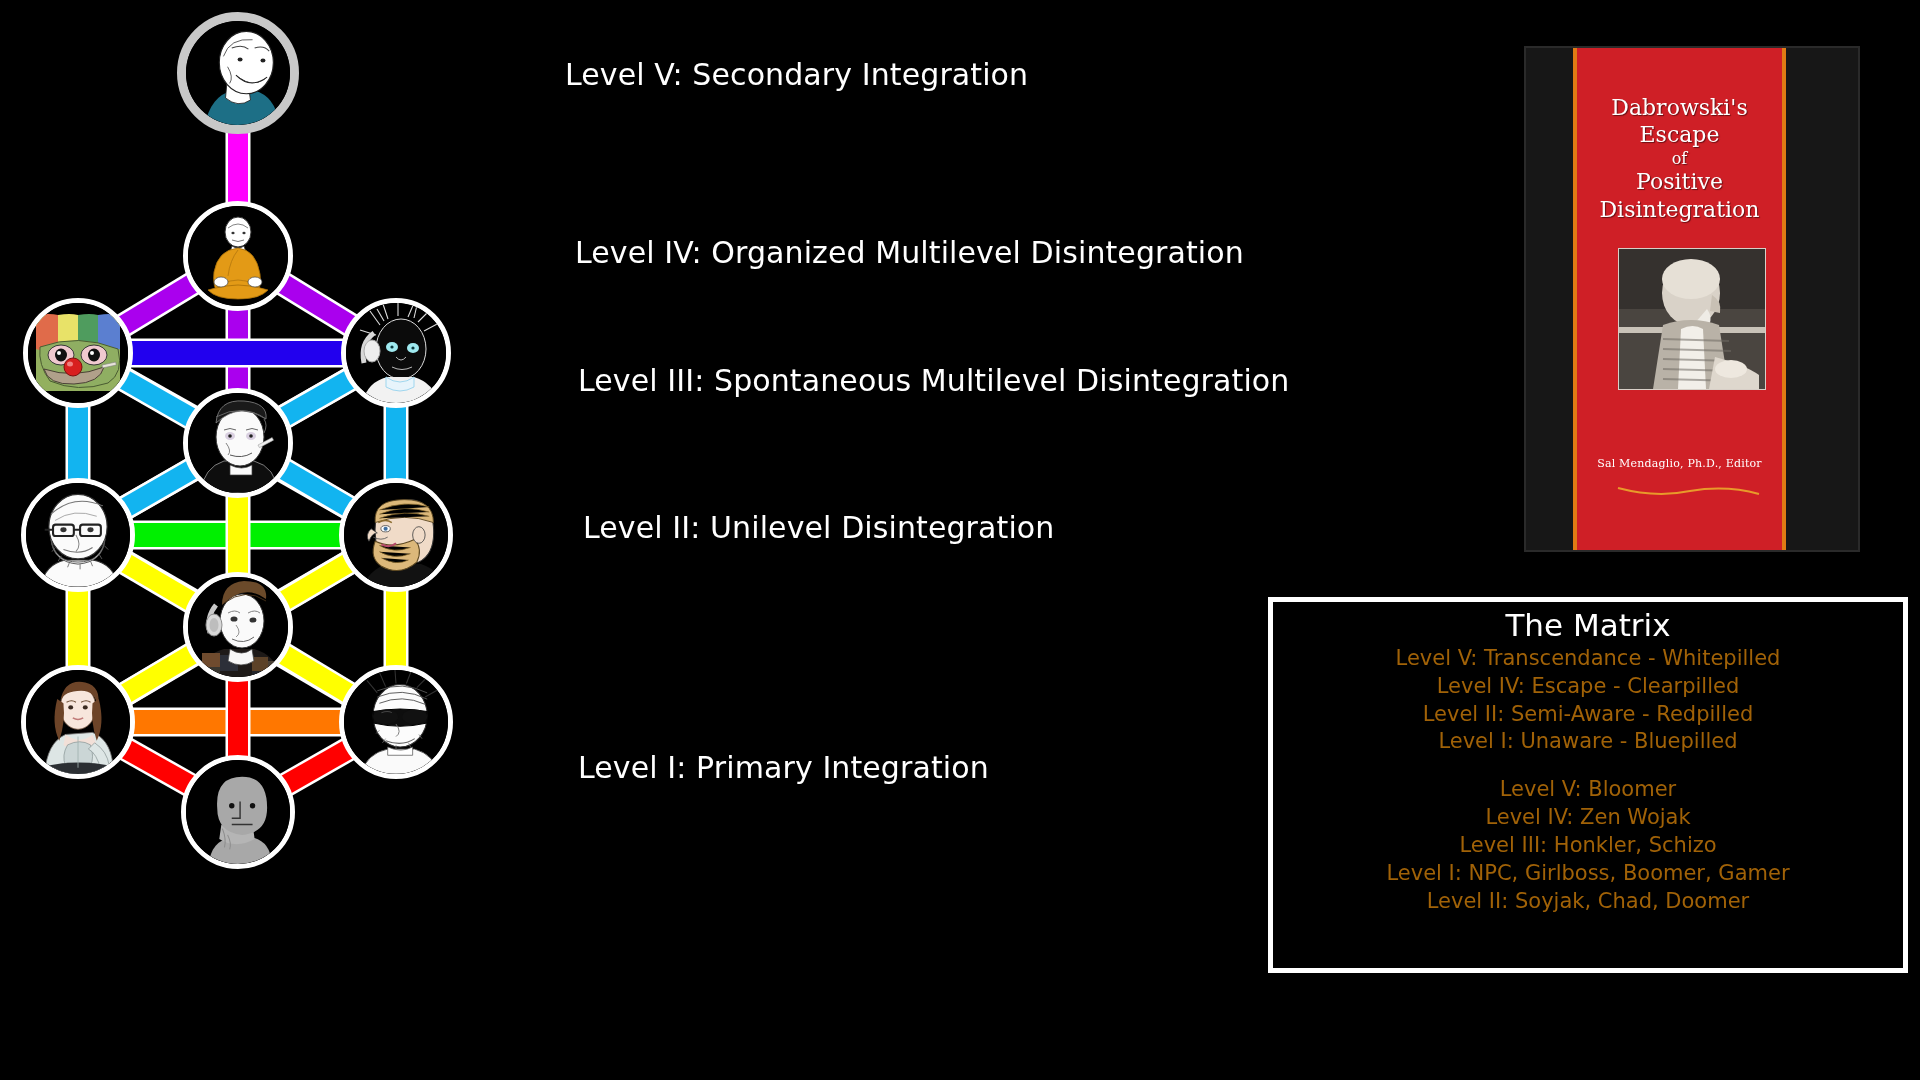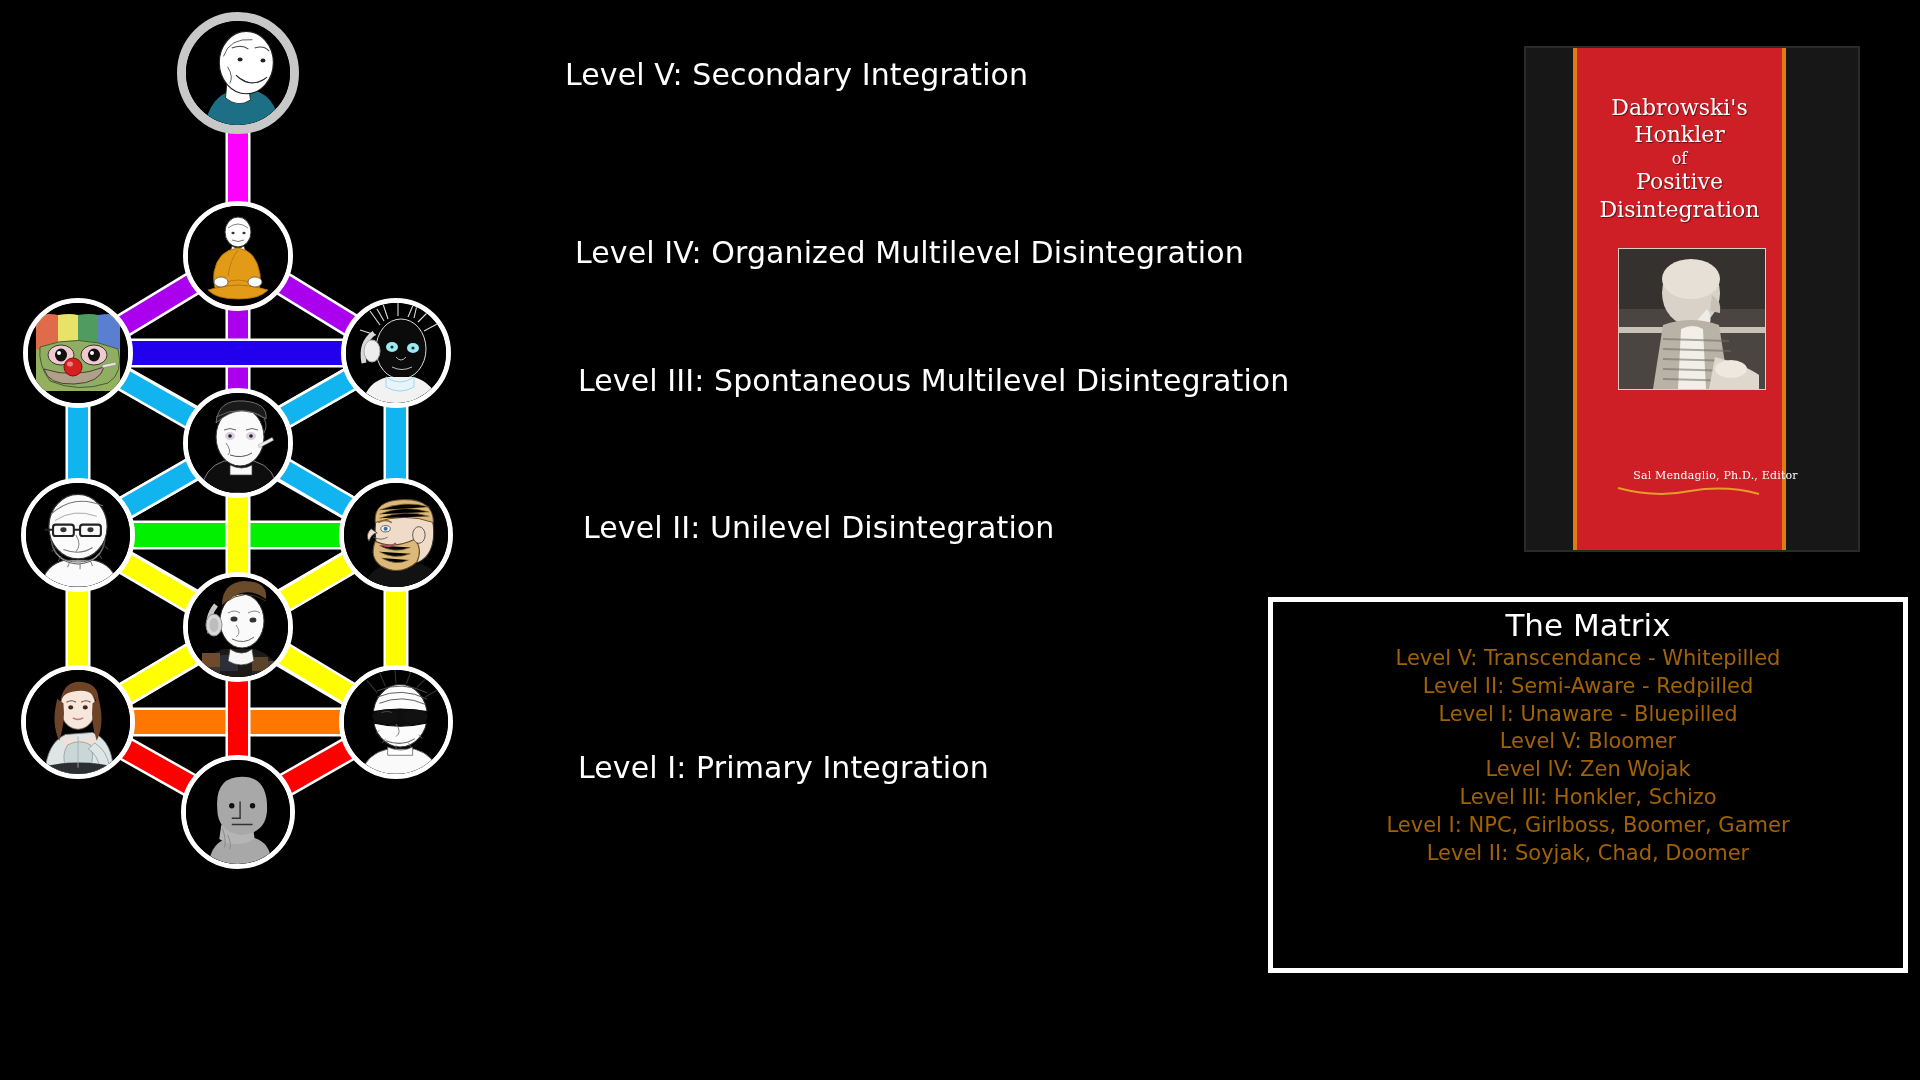--- a/index.html
+++ b/index.html
@@ -89,27 +89,26 @@
     width: 146px;
     height: 140px;
     background: #2d2a28;
     border: 1px solid #d8cfc7;
     overflow: hidden;
   }
   .book-editor {
     position: absolute;
     left: 51px;
     width: 205px;
-    top: 421px;
+    top: 409px;
     text-align: center;
     color: #ffffff;
     font-family: "DejaVu Serif", "Liberation Serif", serif;
     font-size: 11px;
     letter-spacing: .2px;
-    padding-left: 36px;
   }
   .book-swash {
     position: absolute;
     left: 90px;
     top: 436px;
     width: 145px;
     height: 14px;
   }
 
   
@@ -138,21 +137,21 @@
   }
   .panel-list li {
     font-size: 21px;
     color: #a16207;
     line-height: 1.33;
     white-space: nowrap;
   }
   #matrix-list { margin-top: 2px; text-align: center; }
   #matrix-list li { text-align: center; }
   #memes-heading { margin-top: 42px; }
-  #memes-list { text-align: center; }
+  #memes-list { margin-top: 20px; text-align: center; }
   #memes-list li { text-align: center; }
 </style>
 </head>
 <body>
 
 <div id="tree-diagram">
   <svg id="tree-svg" width="580" height="1080" viewBox="0 0 580 1080">
       <g>
         <line x1="238" y1="132" x2="238" y2="203" stroke="#ffffff" stroke-width="25"></line>
         <line x1="238" y1="132" x2="238" y2="203" stroke="#ff00ff" stroke-width="20"></line>
@@ -521,21 +520,21 @@
     <div class="level-label" style="left: 575px; top: 235px;">Level IV: Organized Multilevel Disintegration</div>
     <div class="level-label" style="left: 578px; top: 363px;">Level III: Spontaneous Multilevel Disintegration</div>
     <div class="level-label" style="left: 583px; top: 510px;">Level II: Unilevel Disintegration</div>
     <div class="level-label" style="left: 578px; top: 750px;">Level I: Primary Integration</div>
   </div>
 
 <div id="book-cover">
   <div class="book-inner"></div>
   <div class="book-title">
     <div>Dabrowski's</div>
-    <div>Honkler</div>
+    <div>Escape</div>
     <div class="small">of</div>
     <div>Positive</div>
     <div>Disintegration</div>
   </div>
   <div class="book-photo">
     <svg viewBox="0 0 146 140" width="146" height="140">
       <rect width="146" height="140" fill="#35312e"></rect>
       <rect y="60" width="146" height="80" fill="#4a4540"></rect>
       <rect x="0" y="78" width="146" height="6" fill="#c9c2b8"></rect>
       <ellipse cx="72" cy="44" rx="29" ry="33" fill="#d9d2c8"></ellipse>
@@ -558,20 +557,21 @@
   <div class="book-editor">Sal Mendaglio, Ph.D., Editor</div>
   <svg class="book-swash" viewBox="0 0 145 14">
     <path d="M2 4 Q40 14 74 7 Q110 1 143 10" stroke="#e89a2a" stroke-width="2" fill="none"></path>
   </svg>
 </div>
 
 <div id="info-panel">
   <div class="panel-heading" id="matrix-heading">The Matrix</div>
   <ul class="panel-list" id="matrix-list">
       <li>Level V: Transcendance - Whitepilled</li>
+      <li>Level IV: Escape - Clearpilled</li>
       <li>Level II: Semi-Aware - Redpilled</li>
       <li>Level I: Unaware - Bluepilled</li>
     </ul>
   <ul class="panel-list" id="memes-list">
       <li>Level V: Bloomer</li>
       <li>Level IV: Zen Wojak</li>
       <li>Level III: Honkler, Schizo</li>
       <li>Level I: NPC, Girlboss, Boomer, Gamer</li>
       <li>Level II: Soyjak, Chad, Doomer</li>
     </ul>

